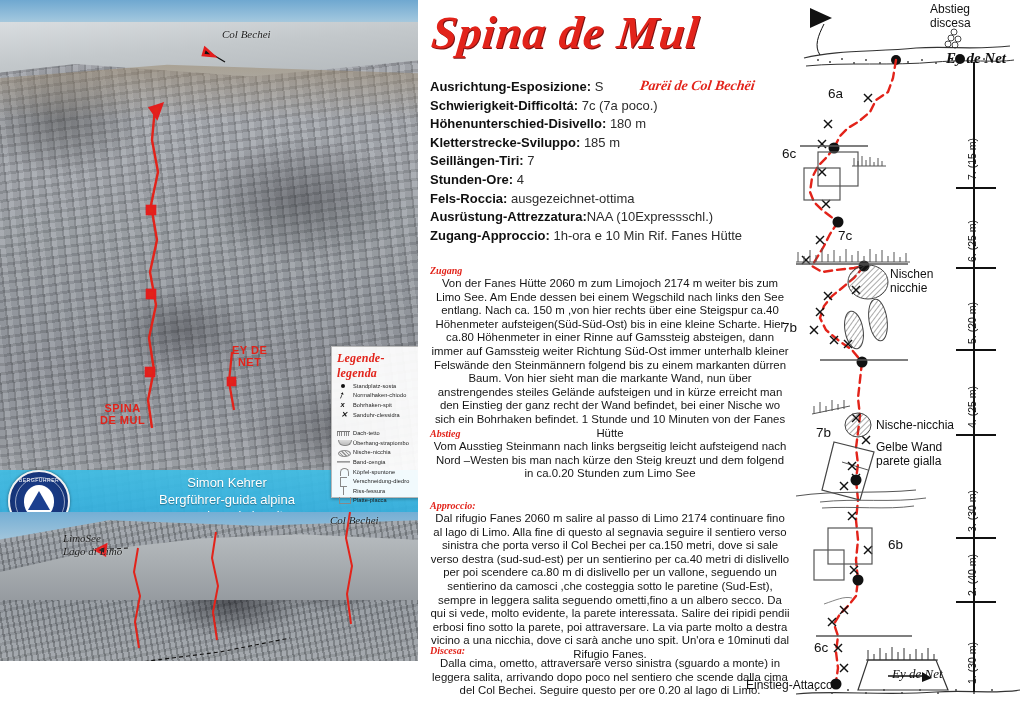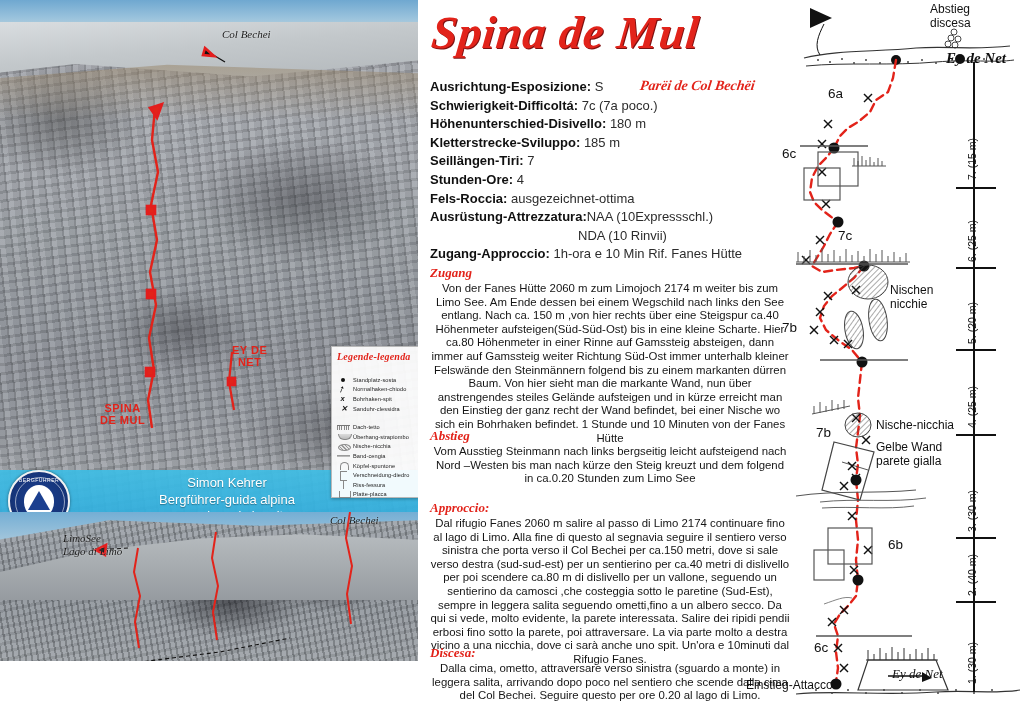--- a/index.html
+++ b/index.html
@@ -74,21 +74,21 @@
     background:#fff;}
   .logo-mtn{position:absolute;left:18px;top:19px;width:0;height:0;
     border-left:11px solid transparent;border-right:11px solid transparent;border-bottom:19px solid #1b3f8f;}
   .logo-txt{position:absolute;width:58px;text-align:center;color:#fff;font-size:5.2px;letter-spacing:.4px;}
 
   
   .legend{position:absolute;left:331px;top:346px;width:88px;height:152px;
     background:rgba(255,255,255,.93);border:1px solid #b9b9b9;box-shadow:0 1px 3px rgba(0,0,0,.3);
     padding:4px 4px 2px 5px;box-sizing:border-box;}
   .legend-title{font-family:"Liberation Serif",serif;font-style:italic;font-weight:bold;
-    color:#e2231a;font-size:10px;margin-bottom:13px;letter-spacing:.2px;}
+    color:#e2231a;font-size:12px;margin-bottom:0;letter-spacing:.2px;}
   .legend-row{display:flex;align-items:center;gap:3px;height:9.6px;}
   .legend-sym{width:13px;height:9px;flex:0 0 13px;position:relative;}
   .legend-lbl{font-size:5.6px;color:#1a1a1a;white-space:nowrap;letter-spacing:.1px;}
   .legend-gap{height:9px;}
   .sym-dot{position:absolute;left:4px;top:2.6px;width:4.4px;height:4.4px;border-radius:50%;background:#111;}
   .sym-piton{position:absolute;left:1px;top:1px;font-size:8px;line-height:8px;color:#111;transform:rotate(-30deg);}
   .sym-x{position:absolute;left:3.5px;top:0.5px;font-size:7.5px;line-height:8px;color:#111;font-weight:bold;}
   .sym-hour{position:absolute;left:4px;top:1px;font-size:7.5px;line-height:8px;color:#111;font-weight:bold;}
   .sym-roof{position:absolute;left:0;top:2.5px;width:13px;height:4px;
     background:repeating-linear-gradient(90deg,#888 0 1px,transparent 1px 2.2px);border-top:1px solid #777;}
@@ -114,21 +114,21 @@
     font-weight:bold;font-size:14px;color:#e2231a;transform:skewX(-8deg);}
 
   .infoblock{position:absolute;left:6px;top:78px;width:366px;font-size:13px;line-height:18.6px;}
   .inforow{white-space:nowrap;}
   .k{font-weight:bold;color:#101010;}
   .v{color:#2c2c2c;}
   .inforow.indent{padding-left:148px;}
 
   .sect{position:absolute;left:6px;width:360px;}
   .sect-h{font-family:"Liberation Serif",serif;font-style:italic;font-weight:bold;
-    color:#e2231a;font-size:13px;margin-bottom:1px;}
+    color:#e2231a;font-size:10px;margin-bottom:1px;}
   .sect-p{font-size:11.4px;line-height:13.6px;text-align:center;color:#151515;}
 
   
   .topo{position:absolute;left:796px;top:0;width:228px;height:724px;}
   .topo-svg{position:absolute;left:0;top:0;}
   .topo-lbl{position:absolute;font-size:12px;color:#111;white-space:pre;line-height:1.2;}
   .topo-grade{position:absolute;font-size:13.5px;color:#111;}
   .topo-scale-lbl{position:absolute;font-size:10.5px;color:#111;
     transform:rotate(-90deg);transform-origin:left top;white-space:nowrap;}
   .topo-cursive{position:absolute;font-family:"Liberation Serif",serif;font-style:italic;
@@ -289,21 +289,20 @@
 
     <div class="infoblock">
       <div class="inforow"><span class="k">Ausrichtung-Esposizione:</span> <span class="v">S</span></div>
       <div class="inforow"><span class="k">Schwierigkeit-Difficoltá:</span> <span class="v">7c (7a poco.)</span></div>
       <div class="inforow"><span class="k">Höhenunterschied-Disivello:</span> <span class="v">180 m</span></div>
       <div class="inforow"><span class="k">Kletterstrecke-Sviluppo:</span> <span class="v">185 m</span></div>
       <div class="inforow"><span class="k">Seillängen-Tiri:</span> <span class="v">7</span></div>
       <div class="inforow"><span class="k">Stunden-Ore:</span> <span class="v">4</span></div>
       <div class="inforow"><span class="k">Fels-Roccia:</span> <span class="v">ausgezeichnet-ottima</span></div>
       <div class="inforow"><span class="k">Ausrüstung-Attrezzatura:</span><span class="v">NAA (10Expressschl.)</span></div>
-      <div class="inforow indent"><span class="v">NDA (10 Rinvii)</span></div>
       <div class="inforow"><span class="k">Zugang-Approccio:</span> <span class="v">1h-ora e 10 Min Rif. Fanes Hütte</span></div>
     </div>
 
     <div class="sect" style="top:265px;">
       <div class="sect-h">Zugang</div>
       <div class="sect-p">Von der Fanes Hütte 2060 m zum Limojoch 2174 m weiter bis zum Limo See. Am Ende dessen bei einem Wegschild nach links den See entlang. Nach ca. 150 m ,von hier rechts über eine Steigspur ca.40 Höhenmeter aufsteigen(Süd-Süd-Ost) bis in eine kleine Scharte. Hier ca.80 Höhenmeter in einer Rinne auf Gamssteig absteigen, dann immer auf Gamssteig weiter Richtung Süd-Ost immer unterhalb kleiner Felswände den Steinmännern folgend bis zu einem markanten dürren Baum. Von hier sieht man die markante Wand, nun über anstrengendes steiles Gelände aufsteigen und in kürze erreicht man den Einstieg der ganz recht der Wand befindet, bei einer Nische wo sich ein Bohrhaken befindet.
 1 Stunde und 10 Minuten von der Fanes Hütte</div>
     </div>
 
     <div class="sect" style="top:428px;">
@@ -603,21 +602,21 @@
     <div class="topo-lbl" style="left:96px;top:666px;font-family:'Liberation Serif',serif;font-style:italic;font-size:13px;">Ey de Net</div>
 
     <div class="topo-grade" style="left:32px;top:86px;">6a</div>
     <div class="topo-grade" style="left:-14px;top:146px;">6c</div>
     <div class="topo-grade" style="left:42px;top:228px;">7c</div>
     <div class="topo-grade" style="left:-14px;top:320px;">7b</div>
     <div class="topo-grade" style="left:20px;top:425px;">7b</div>
     <div class="topo-grade" style="left:92px;top:537px;">6b</div>
     <div class="topo-grade" style="left:18px;top:640px;">6c</div>
 
-    <div class="topo-lbl" style="left:94px;top:283px;">Nischen
+    <div class="topo-lbl" style="left:94px;top:267px;">Nischen
 nicchie</div>
     <div class="topo-lbl" style="left:80px;top:418px;">Nische-nicchia</div>
     <div class="topo-lbl" style="left:80px;top:440px;">Gelbe Wand
 parete gialla</div>
 
     <div class="topo-scale-lbl" style="left:170px;top:180px;">7. (15 m)</div>
     <div class="topo-scale-lbl" style="left:170px;top:262px;">6. (25 m)</div>
     <div class="topo-scale-lbl" style="left:170px;top:344px;">5. (20 m)</div>
     <div class="topo-scale-lbl" style="left:170px;top:428px;">4. (25 m)</div>
     <div class="topo-scale-lbl" style="left:170px;top:532px;">3. (30 m)</div>

